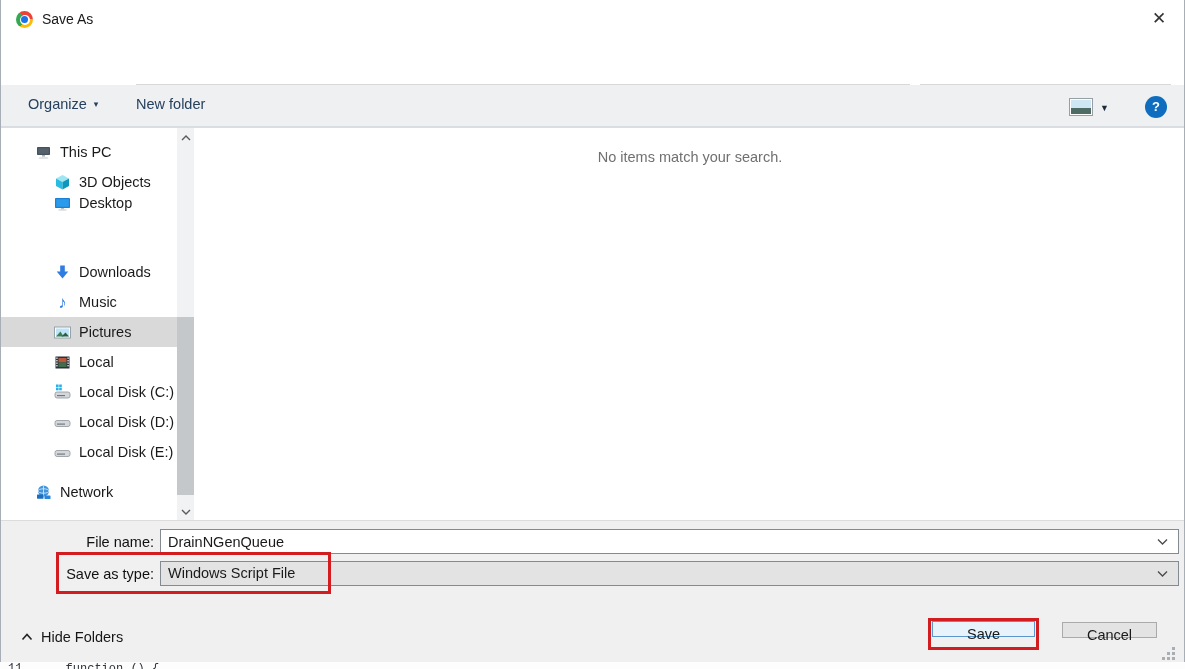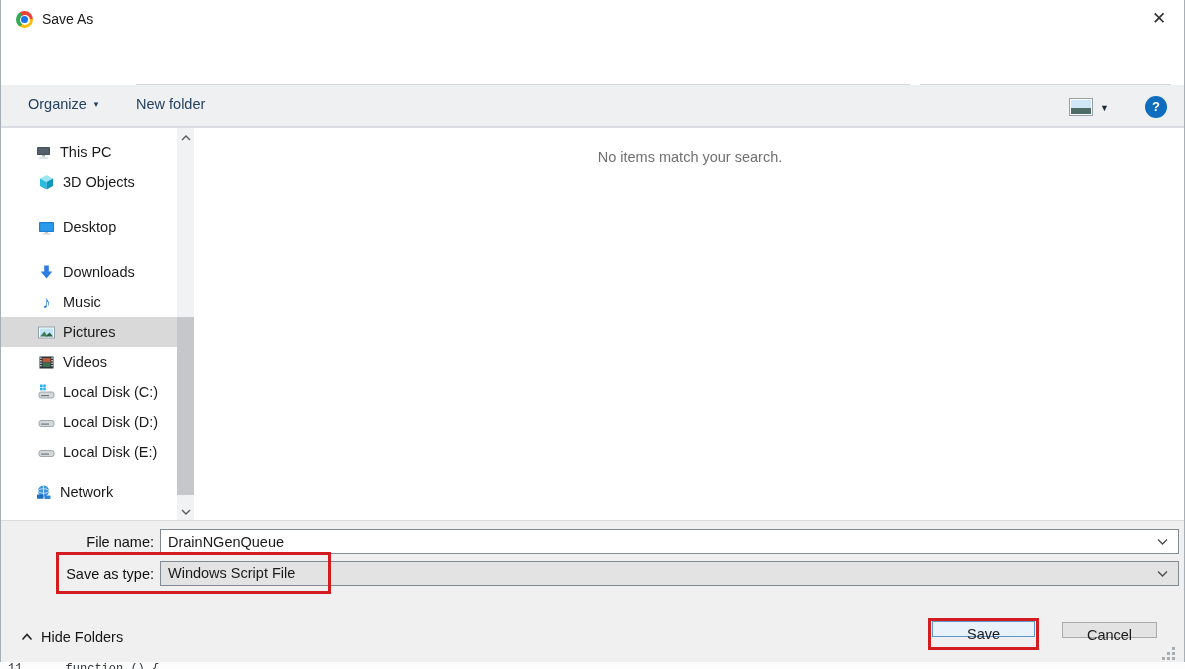--- a/index.html
+++ b/index.html
@@ -52,21 +52,21 @@
   .view-dd { position:absolute; left:1099px; top:103px; font-size:9px; color:#1d2b3a; cursor:pointer; }
   .help-btn { position:absolute; left:1144px; top:96px; width:22px; height:22px; border-radius:50%; background:#0e6dbe;
               color:#fff; font-size:13px; font-weight:bold; text-align:center; line-height:22px; cursor:pointer; }
 
   
   .content { position:absolute; left:0; top:127px; width:100%; height:393px; background:#fff; border-top:1px solid #dadee2; }
   .sidebar { position:absolute; left:0; top:0; width:176px; height:100%; background:#fff; }
   .side-item { position:absolute; left:0; width:176px; height:30px; display:flex; align-items:center; cursor:pointer; font-size:14.5px; }
   .side-item .ic { width:19px; height:19px; flex:0 0 19px; display:flex; align-items:center; justify-content:center; margin-right:7px; }
   .side-item.lvl0 { padding-left:33px; }
-  .side-item.lvl1 { padding-left:36px; }
+  .side-item.lvl1 { padding-left:52px; }
   .side-item.selected { background:#d9d9d9; }
   .note-glyph { font-size:17px; color:#2f7de1; line-height:17px; }
 
   
   .sb { position:absolute; left:176px; top:0; width:17px; height:393px; background:#f1f2f3; }
   .sb-btn { position:absolute; left:0; width:17px; height:17px; display:flex; align-items:center; justify-content:center; cursor:pointer; }
   .sb-up { top:1px; } .sb-down { bottom:1px; }
   .sb-thumb { position:absolute; left:0; top:189px; width:17px; height:178px; background:#c5c8ca; cursor:pointer; }
 
   .empty-msg { position:absolute; left:194px; top:21px; width:990px; text-align:center; font-size:14.5px; color:#707070; }
@@ -200,21 +200,21 @@
         <span class="ic">
           <svg width="19" height="19" viewBox="0 0 19 19">
             <polygon points="9.5,2 16,5.5 9.5,9 3,5.5" fill="#9fe5f2"></polygon>
             <polygon points="3,5.5 9.5,9 9.5,16.5 3,13" fill="#27bce0"></polygon>
             <polygon points="16,5.5 9.5,9 9.5,16.5 16,13" fill="#0f96bd"></polygon>
           </svg>
         </span>
         <span>3D Objects</span>
       </div>
 
-      <div class="side-item lvl1" style="top:84px">
+      <div class="side-item lvl1" style="top:60px">
         <span class="ic">
           <svg width="19" height="19" viewBox="0 0 19 19">
             <rect x="2" y="4" width="15" height="10" rx="0.8" fill="#1b7fd4"></rect>
             <rect x="3.2" y="5.2" width="12.6" height="7.6" fill="#2a9bea"></rect>
             <rect x="8" y="14" width="3" height="1.4" fill="#b9c1c7"></rect>
             <rect x="5.5" y="15.4" width="8" height="1.1" fill="#c9d0d5"></rect>
           </svg>
         </span>
         <span>Desktop</span>
       </div>
@@ -257,21 +257,21 @@
             <rect x="3.2" y="4.5" width="1.4" height="1.4" fill="#dfe3e6"></rect>
               <rect x="3.2" y="7" width="1.4" height="1.4" fill="#dfe3e6"></rect>
             <rect x="3.2" y="9.5" width="1.4" height="1.4" fill="#dfe3e6"></rect>
               <rect x="3.2" y="12" width="1.4" height="1.4" fill="#dfe3e6"></rect>
             <rect x="14.4" y="4.5" width="1.4" height="1.4" fill="#dfe3e6"></rect>
               <rect x="14.4" y="7" width="1.4" height="1.4" fill="#dfe3e6"></rect>
             <rect x="14.4" y="9.5" width="1.4" height="1.4" fill="#dfe3e6"></rect>
               <rect x="14.4" y="12" width="1.4" height="1.4" fill="#dfe3e6"></rect>
           </svg>
         </span>
-        <span>Videos</span>
+        <span>Local</span>
       </div>
 
       <div class="side-item lvl1" style="top:279px">
         <span class="ic">
           <svg width="19" height="19" viewBox="0 0 19 19">
             <rect x="2" y="7.5" width="15" height="6" rx="2" fill="#d4d8db" stroke="#8e959b" stroke-width="0.8"></rect>
             <line x1="4" y1="11.1" x2="12" y2="11.1" stroke="#6a7178" stroke-width="1.1"></line>
           </svg>
         </span>
         <span>Local Disk (D:)</span>

